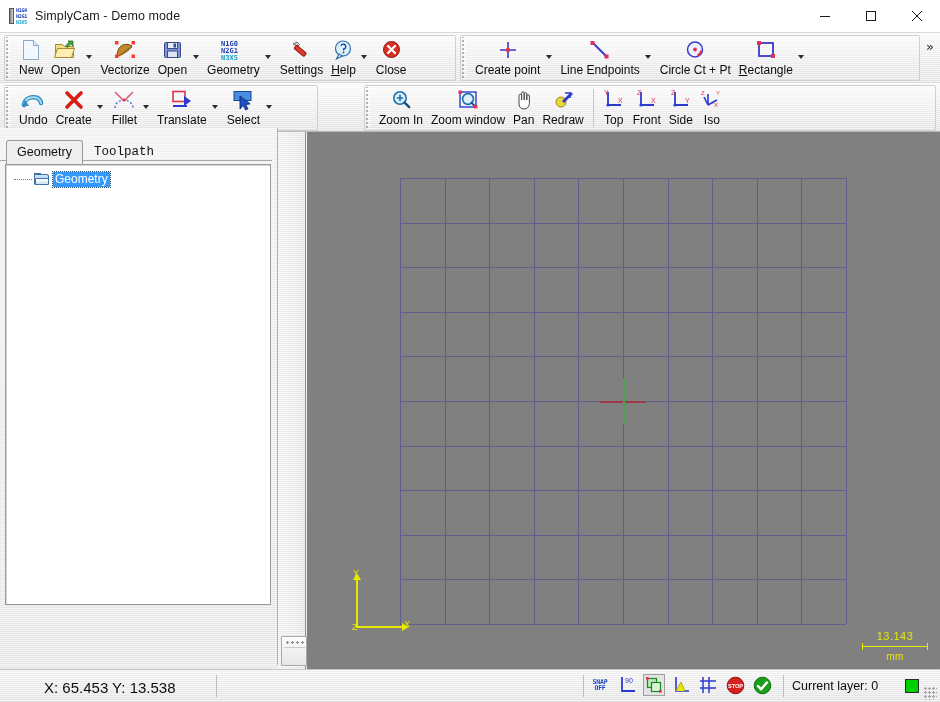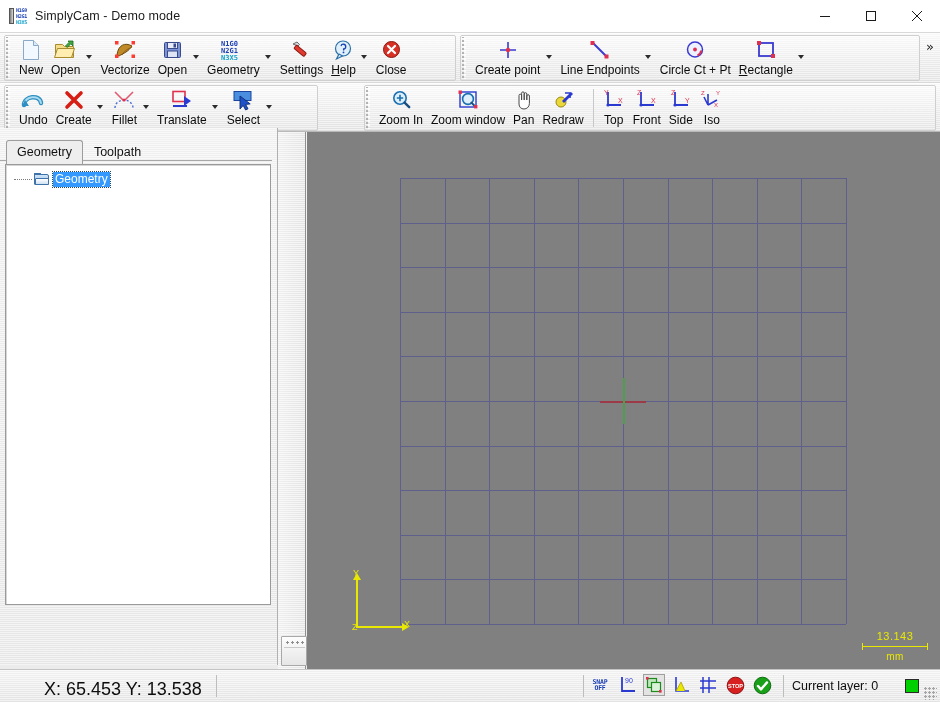--- a/index.html
+++ b/index.html
@@ -117,21 +117,21 @@
   .tabstrip { position:absolute; left:6px; top:12px; display:flex; align-items:flex-end; }
   .tab {
     padding:4px 10px 5px 10px; font-size:12.5px; color:#111;
     border:1px solid transparent; border-bottom:none;
     border-radius:3px 3px 0 0; line-height:14px;
   }
   .tab.active {
     background:#eeeeee; border-color:#9d9d9d; border-bottom-color:#eeeeee;
     position:relative; z-index:3;
   }
-  .tab.inactive { background:transparent; }
+  .tab.inactive { background:transparent;font-family:Liberation Mono, monospace; }
   .tabline {
     position:absolute; left:0; top:32px; width:272px; height:1px; background:#a8a8a8;
   }
   .treebox {
     position:absolute; left:5px; top:36px; width:266px; height:441px;
     background:#ffffff; border:1px solid #9a9a9a;
     box-shadow: inset 1px 1px 0 #d6d6d6;
     overflow:hidden;
   }
   .treerow {
@@ -222,21 +222,21 @@
 
   
   .statusbar {
     position:absolute; left:0; top:669px; width:940px; height:33px;
     background:
       repeating-linear-gradient(180deg,rgba(255,255,255,0.5) 0px,rgba(255,255,255,0.5) 1px,rgba(0,0,0,0.012) 1px,rgba(0,0,0,0.012) 2px),
       linear-gradient(180deg,#f4f4f4,#e6e6e6);
     border-top:1px solid #c4c4c4;
   }
   .sb-coords {
-    position:absolute; left:44px; top:9px; font-size:18px; color:#0d0d0d;
+    position:absolute; left:44px; top:9px; font-size:15px; color:#0d0d0d;
   }
   .sb-div { position:absolute; top:5px; width:1px; height:22px; background:#bdbdbd; }
   .sb-icons { position:absolute; left:589px; top:4px; display:flex; align-items:center; gap:5px; }
   .sbi { width:22px; height:22px; position:relative; display:flex; align-items:center; justify-content:center; }
   .sbi.framed { border:1px solid #9f9f9f; background:#e3e3e3; }
   .sb-layer {
     position:absolute; left:792px; top:9px; font-size:12.5px; color:#0d0d0d; white-space:nowrap;
   }
   .sb-swatch {
     position:absolute; left:905px; top:9px; width:14px; height:14px;

